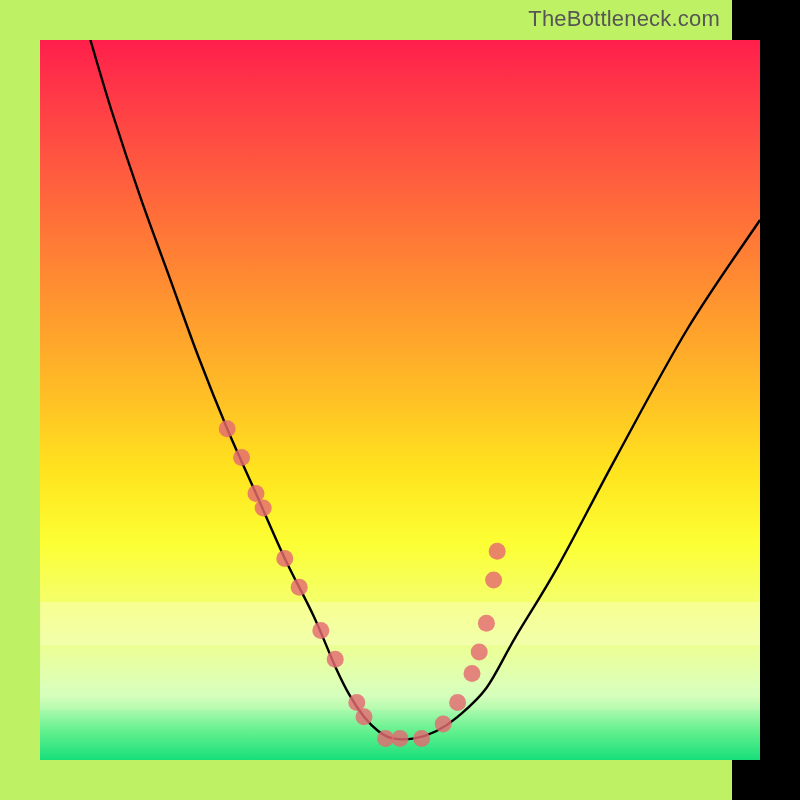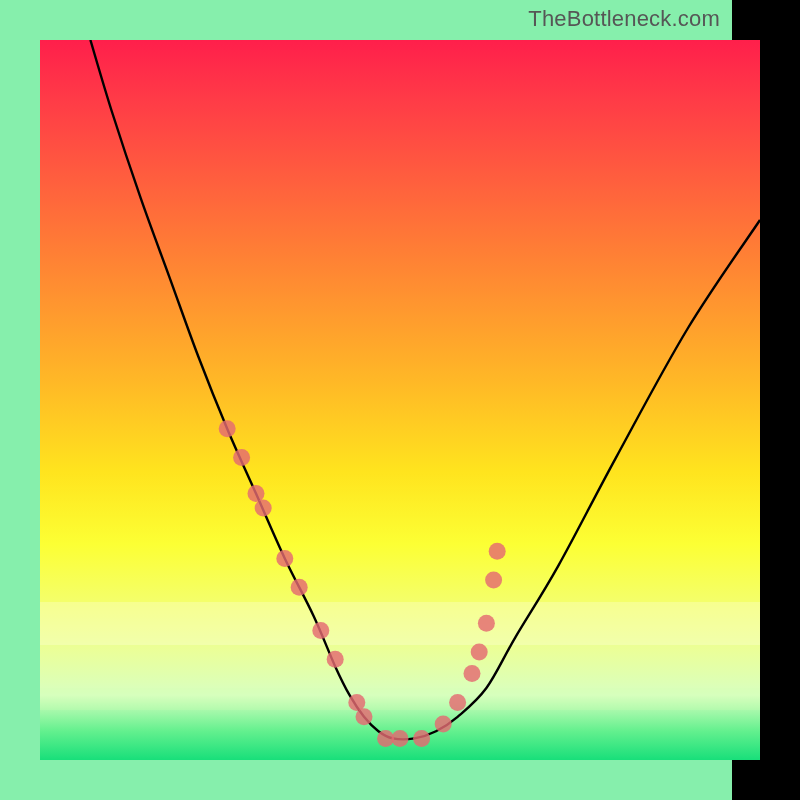--- a/index.html
+++ b/index.html
@@ -1,20 +1,20 @@
 <!DOCTYPE html>
 <html><head>
 <meta charset="utf-8">
 <style>
   * { margin: 0; padding: 0; box-sizing: border-box; }
   html, body { width: 800px; height: 800px; overflow: hidden; background: #000; }
   .outer {
     width: 732px;
     height: 800px;
-    background: #86efac;
+    background: #bef264;
     position: relative;
   }
   .watermark {
     position: absolute;
     top: 6px;
     right: 12px;
     font-family: Arial, Helvetica, sans-serif;
     font-size: 22px;
     color: #565656;
     font-weight: 500;

